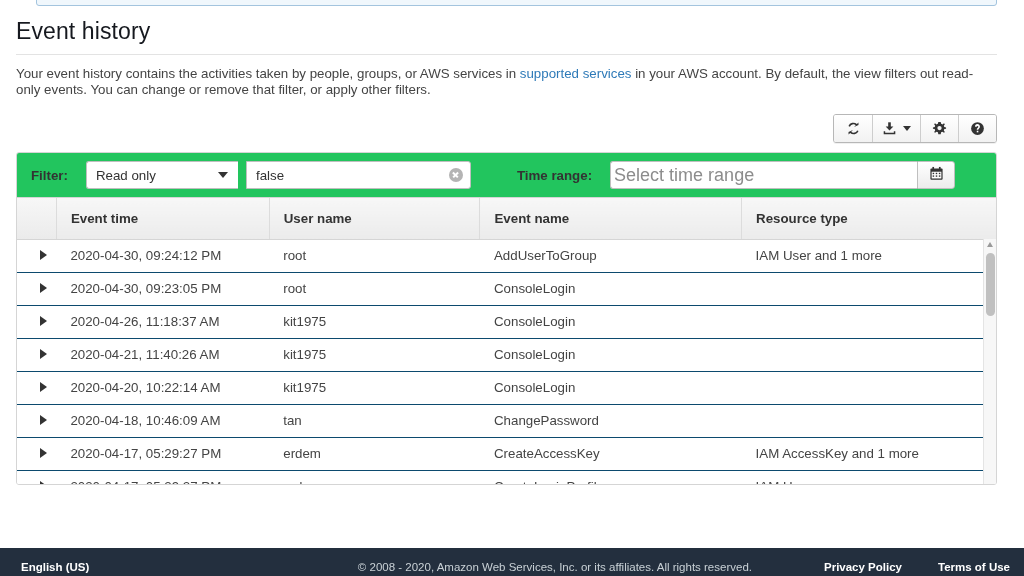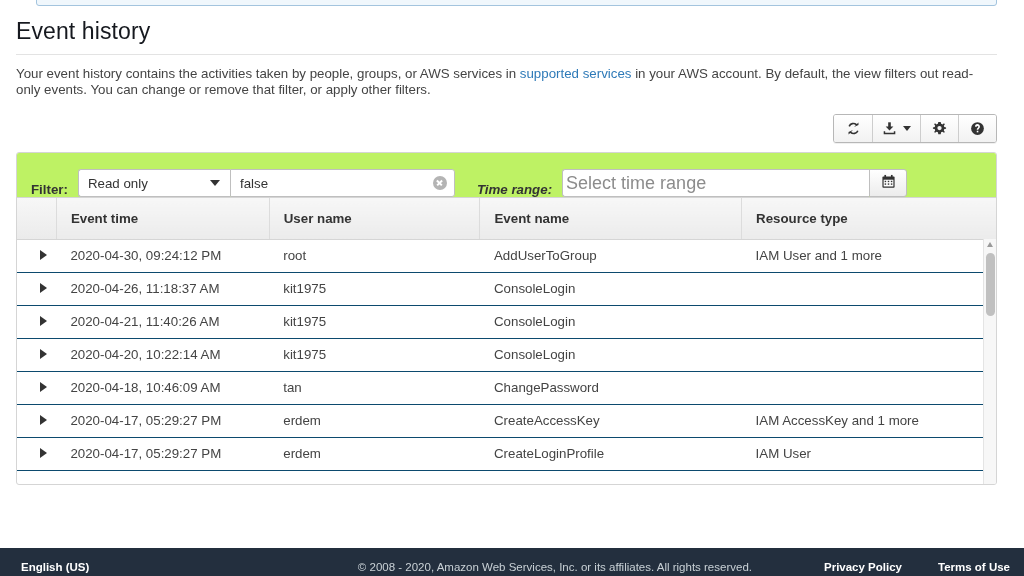--- a/index.html
+++ b/index.html
@@ -100,27 +100,27 @@
   }
 
   
   .panel {
     border: 1px solid #d5d5d5;
     border-radius: 3px;
     background: #ffffff;
     overflow: hidden;
   }
   .filter-bar {
-    background: #bef264;
+    background: #22c55e;
     border-bottom: 1px solid #d5d5d5;
     height: 45px;
     display: flex;
-    align-items: flex-end;
+    align-items: center;
     padding: 0 14px;
-    gap: 0;
+    gap: 8px;
   }
   .filter-label {
     font-size: 13.3px;
     font-weight: bold;
     color: #333333;
     margin-right: 10px;
     white-space: nowrap;
   }
   .select-wrap {
     position: relative;
@@ -184,23 +184,22 @@
     width: 7px; height: 1.6px;
     background: #ffffff;
   }
   .clear-btn::before { transform: rotate(45deg); }
   .clear-btn::after  { transform: rotate(-45deg); }
 
   .time-label {
     font-size: 13.3px;
     font-weight: bold;
     color: #333333;
-    margin: 0 10px 0 22px;
+    margin: 0 10px 0 38px;
     white-space: nowrap;
-    font-style: italic;
   }
   .time-wrap {
     display: flex;
     height: 28px;
   }
   .time-wrap input {
     width: 307px; height: 100%;
     border: 1px solid #bfbfbf;
     border-right: none;
     border-radius: 3px 0 0 3px;
@@ -457,20 +456,27 @@
         <tbody id="events-body">
             <tr>
               <td class="caret-cell"><span class="row-caret"></span></td>
               <td>2020-04-30, 09:24:12 PM</td>
               <td>root</td>
               <td>AddUserToGroup</td>
               <td>IAM User and 1 more</td>
             </tr>
             <tr>
               <td class="caret-cell"><span class="row-caret"></span></td>
+              <td>2020-04-30, 09:23:05 PM</td>
+              <td>root</td>
+              <td>ConsoleLogin</td>
+              <td></td>
+            </tr>
+            <tr>
+              <td class="caret-cell"><span class="row-caret"></span></td>
               <td>2020-04-26, 11:18:37 AM</td>
               <td>kit1975</td>
               <td>ConsoleLogin</td>
               <td></td>
             </tr>
             <tr>
               <td class="caret-cell"><span class="row-caret"></span></td>
               <td>2020-04-21, 11:40:26 AM</td>
               <td>kit1975</td>
               <td>ConsoleLogin</td>

